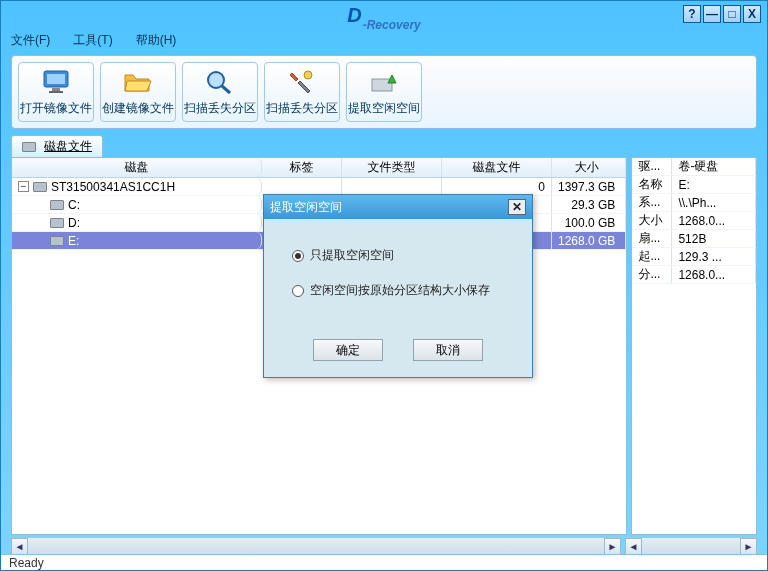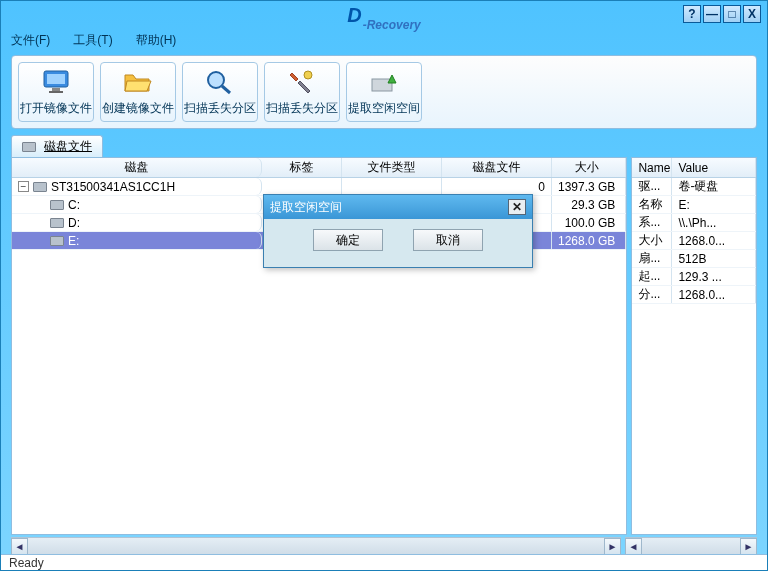--- a/index.html
+++ b/index.html
@@ -185,24 +185,20 @@
           </div>
         <div class="cell c-label"></div>
           <div class="cell c-type"></div>
           <div class="cell c-start"></div>
         <div class="cell c-size">1268.0 GB</div>
       </div>
     </div>
   </div>
 
   <div class="right-panel">
-    <div class="grid-header">
-      <div class="cell c-name">Name</div>
-      <div class="cell c-value">Value</div>
-    </div>
     <div class="rows" id="prop-rows">
         <div class="row">
           <div class="cell c-name">驱...</div>
           <div class="cell c-value">卷-硬盘</div>
         </div>
         <div class="row">
           <div class="cell c-name">名称</div>
           <div class="cell c-value">E:</div>
         </div>
         <div class="row">
@@ -244,17 +240,27 @@
 
 <div class="statusbar">
   <span>Ready</span>
 </div>
 
 <div class="dialog">
   <div class="dlg-title">
     <span>提取空闲空间</span>
     <div class="dlg-close">✕</div>
   </div>
+  <div class="dlg-body">
+    <div class="radio-row">
+      <span class="radio checked"></span>
+      <span>只提取空闲空间</span>
+    </div>
+    <div class="radio-row">
+      <span class="radio"></span>
+      <span>空闲空间按原始分区结构大小保存</span>
+    </div>
+  </div>
   <div class="dlg-buttons">
     <div class="dlg-btn">确定</div>
     <div class="dlg-btn">取消</div>
   </div>
 </div>
 
 </body></html>

